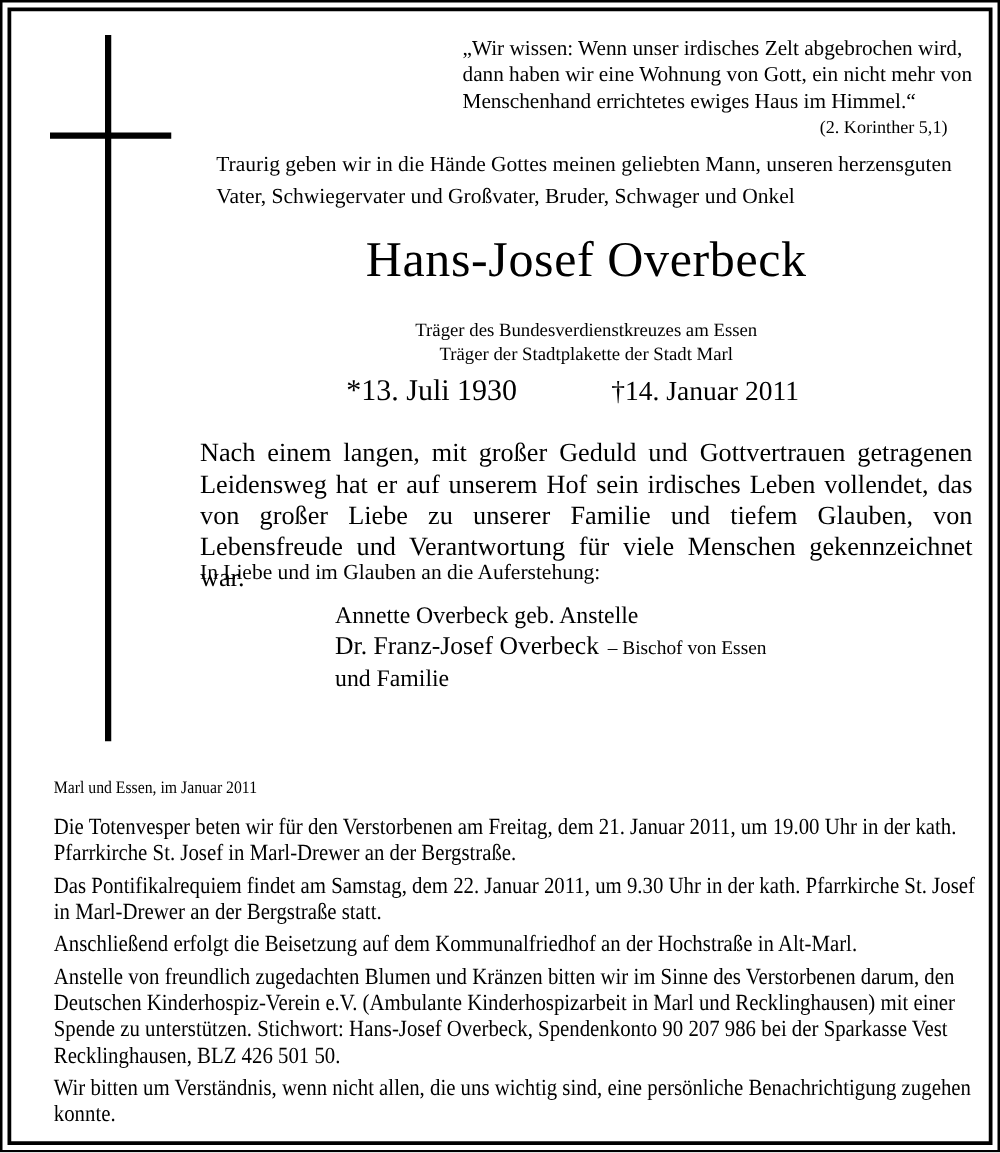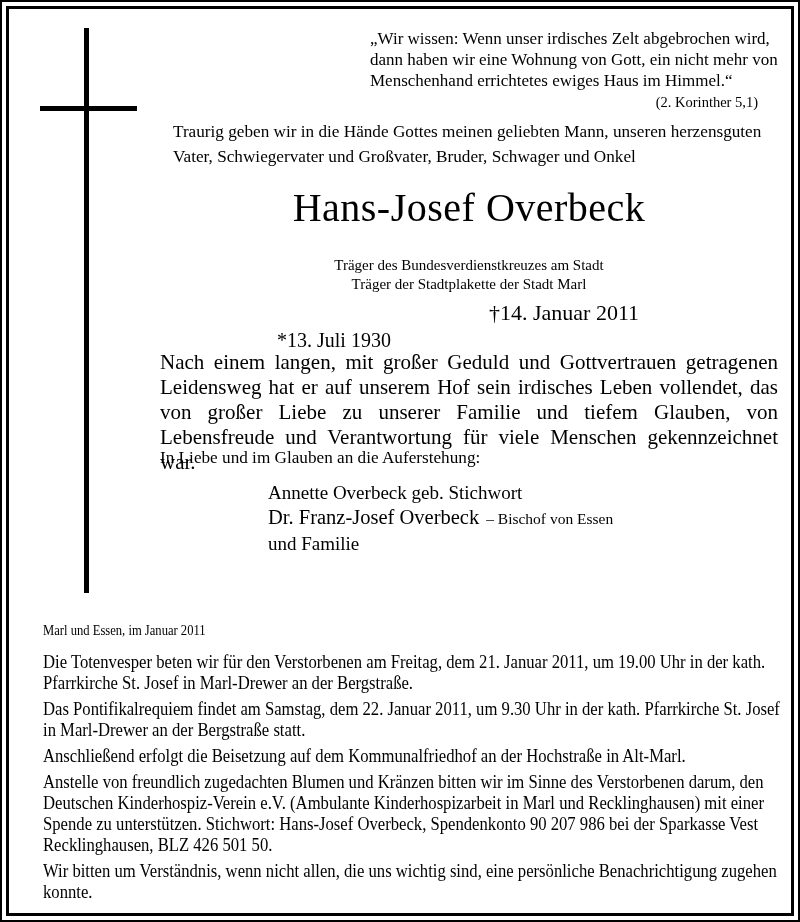--- a/index.html
+++ b/index.html
@@ -41,21 +41,21 @@
   }
   .name {
     position: absolute; left: 160px; top: 178px; width: 618px;
     margin: 0; font-size: 40px; font-weight: normal;
     text-align: center; line-height: 60px; letter-spacing: 0.5px;
   }
   .honors {
     position: absolute; left: 160px; top: 256px; width: 618px;
     text-align: center; font-size: 15px; line-height: 18.5px;
   }
-  .birth { position: absolute; left: 277px; top: 300px; font-size: 20px; margin-top: 29px; }
+  .birth { position: absolute; left: 277px; top: 300px; font-size: 24px; }
   .death { position: absolute; left: 489px; top: 300px; font-size: 22px; }
 
   .eulogy {
     position: absolute; left: 160px; top: 350px; width: 618px;
     margin: 0; font-size: 21px; line-height: 25px; text-align: justify;
   }
   .faith {
     position: absolute; left: 160px; top: 445px; width: 618px;
     margin: 0; font-size: 17.2px; line-height: 25px;
   }
@@ -94,33 +94,33 @@
     <div class="qline">dann haben wir eine Wohnung von Gott, ein nicht mehr von</div>
     <div class="qline">Menschenhand errichtetes ewiges Haus im Himmel.“</div>
     <div class="qcite">(2. Korinther 5,1)</div>
   </div>
 
   <p class="intro">Traurig geben wir in die Hände Gottes meinen geliebten Mann, unseren herzensguten Vater, Schwiegervater und Großvater, Bruder, Schwager und Onkel</p>
 
   <h1 class="name">Hans-Josef Overbeck</h1>
 
   <div class="honors">
-    <div>Träger des Bundesverdienstkreuzes am Stadt</div>
+    <div>Träger des Bundesverdienstkreuzes am Essen</div>
     <div>Träger der Stadtplakette der Stadt Marl</div>
   </div>
 
   <div class="birth">*13. Juli 1930</div>
   <div class="death">†14. Januar 2011</div>
 
   <p class="eulogy">Nach einem langen, mit großer Geduld und Gottvertrauen getragenen Leidensweg hat er auf unserem Hof sein irdisches Leben vollendet, das von großer Liebe zu unserer Familie und tiefem Glauben, von Lebensfreude und Verantwortung für viele Menschen gekennzeichnet war.</p>
 
   <p class="faith">In Liebe und im Glauben an die Auferstehung:</p>
 
   <div class="mourners">
-    <div class="m n">Annette Overbeck geb. Stichwort</div>
+    <div class="m n">Annette Overbeck geb. Anstelle</div>
     <div class="m l"><span>Dr. Franz-Josef Overbeck</span><span class="suffix">– Bischof von Essen</span></div>
     <div class="m n">und Familie</div>
   </div>
 
   <div class="condensed">
     <p class="dateline">Marl und Essen, im Januar 2011</p>
     <p>Die Totenvesper beten wir für den Verstorbenen am Freitag, dem 21. Januar 2011, um 19.00 Uhr in der kath. Pfarrkirche St. Josef in Marl-Drewer an der Bergstraße.</p>
     <p>Das Pontifikalrequiem findet am Samstag, dem 22. Januar 2011, um 9.30 Uhr in der kath. Pfarrkirche St. Josef in Marl-Drewer an der Bergstraße statt.</p>
     <p>Anschließend erfolgt die Beisetzung auf dem Kommunalfriedhof an der Hochstraße in Alt-Marl.</p>
     <p>Anstelle von freundlich zugedachten Blumen und Kränzen bitten wir im Sinne des Verstorbenen darum, den Deutschen Kinderhospiz-Verein e.V. (Ambulante Kinderhospizarbeit in Marl und Recklinghausen) mit einer Spende zu unterstützen. Stichwort: Hans-Josef Overbeck, Spendenkonto 90 207 986 bei der Sparkasse Vest Recklinghausen, BLZ 426 501 50.</p>

